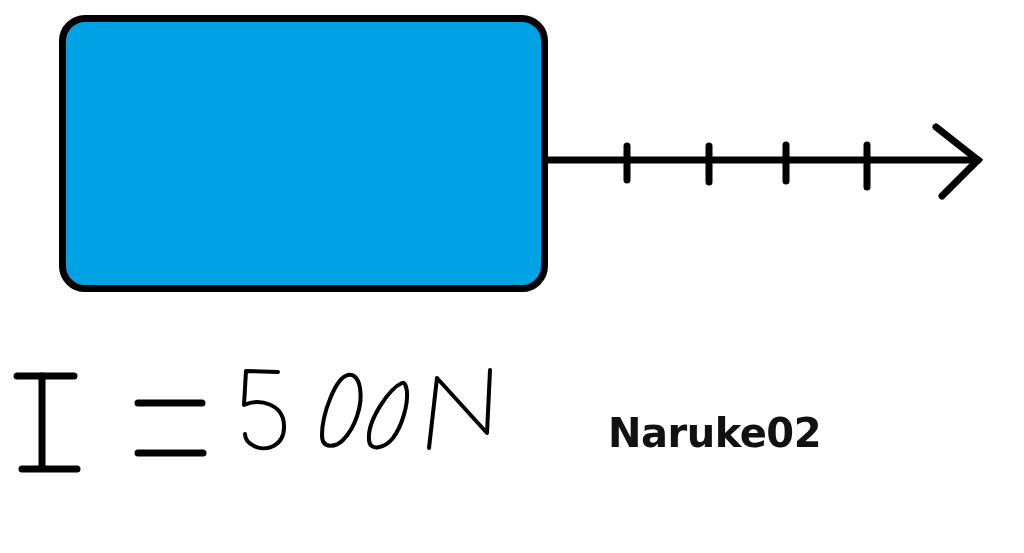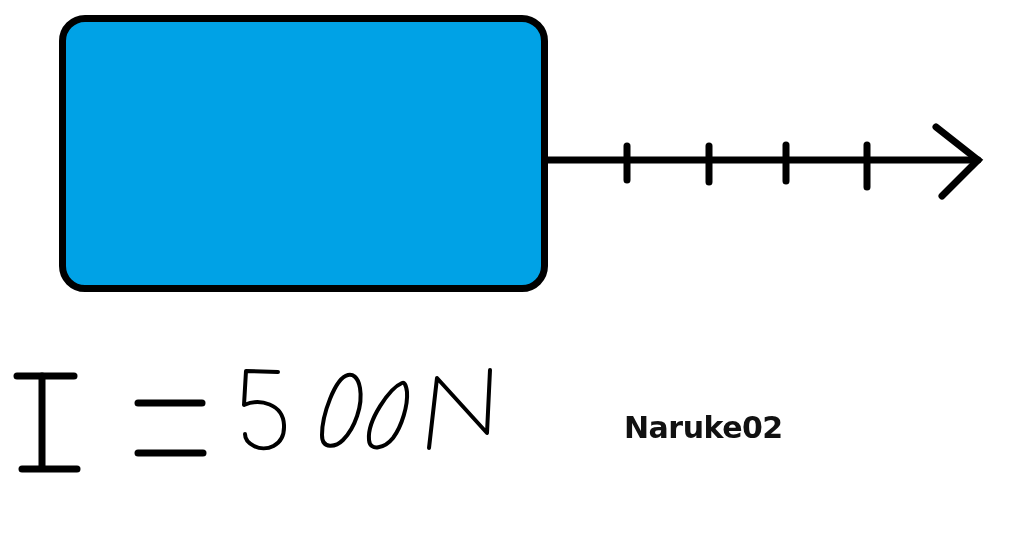--- a/index.html
+++ b/index.html
@@ -4,22 +4,22 @@
   <style>
     html, body { margin: 0; padding: 0; background: #ffffff; }
     body { width: 1024px; height: 553px; position: relative; overflow: hidden; font-family: "Liberation Sans", sans-serif; }
     .box {
       position: absolute; left: 59px; top: 15px; width: 475px; height: 263px;
       background: #00a2e6; border: 7px solid #000; border-radius: 26px;
     }
     svg.overlay { position: absolute; left: 0; top: 0; }
     .credit {
       position: absolute; left: 608px; top: 410px;
-      font-family: "DejaVu Sans", sans-serif; font-weight: bold; font-size: 30px;
-      color: #111; letter-spacing: -0.5px; margin-left: 16px;
+      font-family: "DejaVu Sans", sans-serif; font-weight: bold; font-size: 40px;
+      color: #111; letter-spacing: -0.5px;
     }
   </style>
 </head>
 <body>
 
 <div class="box"></div>
 
 <svg class="overlay" width="1024" height="553" viewBox="0 0 1024 553">
   <g stroke="#000" stroke-width="7" stroke-linecap="round" fill="none">
 

